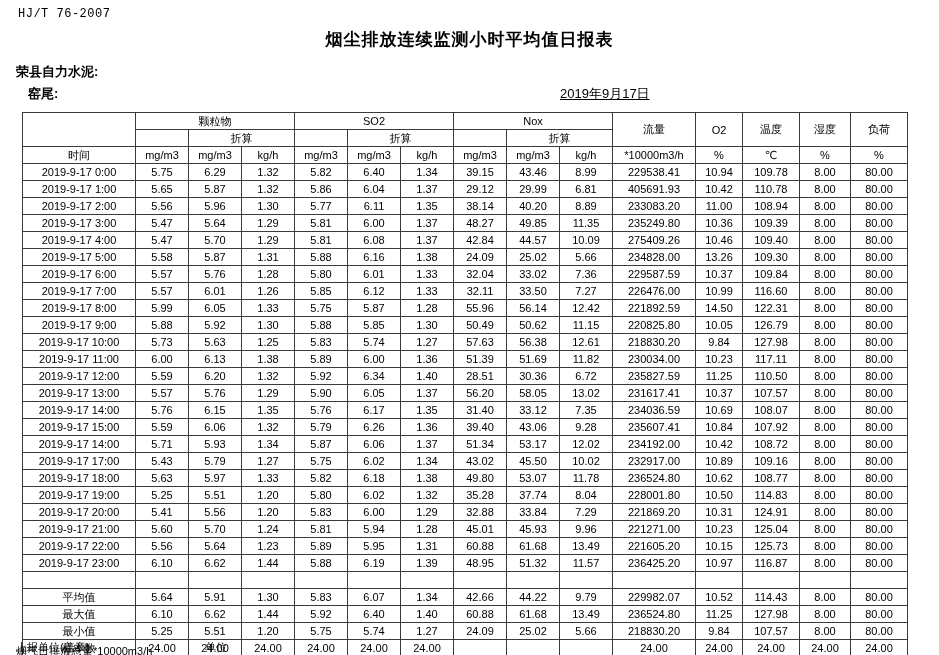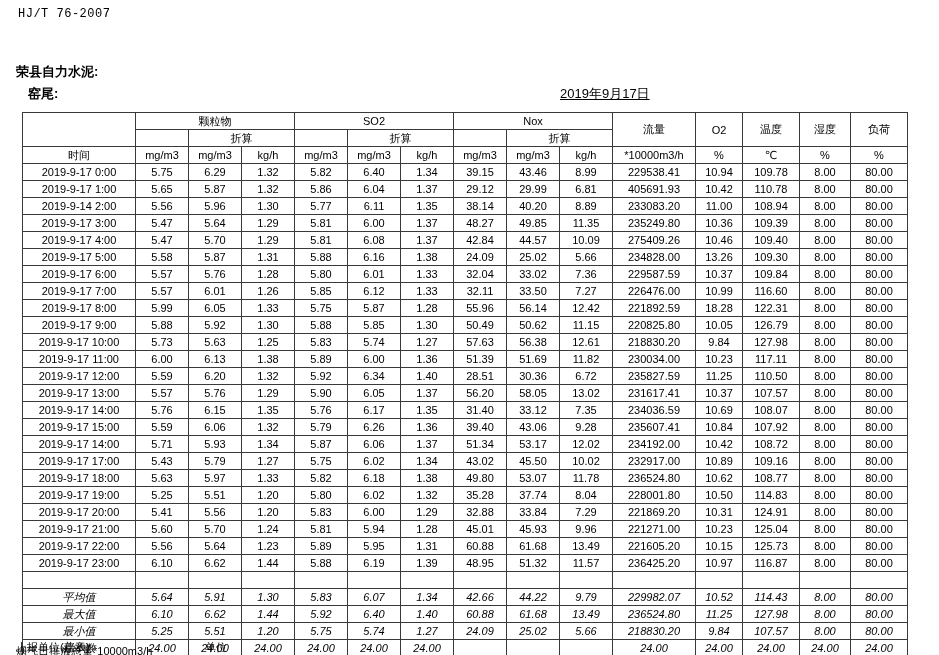--- a/index.html
+++ b/index.html
@@ -29,32 +29,33 @@
   .hdr-group td{height:17px;}
   .hdr-sub td{background:#e2f0e2;}
   td.c-time{width:112px;}
   td.c-num{width:52px;}
   td.c-flow{width:82px;}
   td.c-o2{width:46px;}
   td.c-temp{width:56px;}
   td.c-hum{width:50px;}
   td.c-load{width:56px;}
   .blankrow td{height:12px;}
-  .summary td{height:16px;font-style:italic;}
+  .summary td{height:16px;}
   .unit-row td{font-size:10px;}
   .footer-b{position:absolute;left:16px;top:644px;font-size:11px;}
   .footer-c{position:absolute;left:16px;top:640px;font-size:11px;}
   .footer-d{position:absolute;left:205px;top:640px;font-size:11px;}
 </style>
 </head>
 <body>
 
 <div class="page">
 
   <div class="std-code">HJ/T  76-2007</div>
+  <div class="title">烟尘排放连续监测小时平均值日报表</div>
   <div class="company">荣县自力水泥:</div>
   <div class="point">窑尾:</div>
   <div class="date">2019年9月17日</div>
 
   <table class="main">
     <tbody>
       <tr class="hdr-group">
         <td rowspan="2" class="c-time"></td>
         <td colspan="3">颗粒物</td>
         <td colspan="3">SO2</td>
@@ -121,21 +122,21 @@
           <td class="c-num">29.12</td>
           <td class="c-num">29.99</td>
           <td class="c-num">6.81</td>
           <td class="c-flow">405691.93</td>
           <td class="c-o2">10.42</td>
           <td class="c-temp">110.78</td>
           <td class="c-hum">8.00</td>
           <td class="c-load">80.00</td>
         </tr>
         <tr>
-          <td class="c-time">2019-9-14 2:00</td>
+          <td class="c-time">2019-9-17 2:00</td>
           <td class="c-num">5.56</td>
           <td class="c-num">5.96</td>
           <td class="c-num">1.30</td>
           <td class="c-num">5.77</td>
           <td class="c-num">6.11</td>
           <td class="c-num">1.35</td>
           <td class="c-num">38.14</td>
           <td class="c-num">40.20</td>
           <td class="c-num">8.89</td>
           <td class="c-flow">233083.20</td>
@@ -234,21 +235,21 @@
           <td class="c-num">5.99</td>
           <td class="c-num">6.05</td>
           <td class="c-num">1.33</td>
           <td class="c-num">5.75</td>
           <td class="c-num">5.87</td>
           <td class="c-num">1.28</td>
           <td class="c-num">55.96</td>
           <td class="c-num">56.14</td>
           <td class="c-num">12.42</td>
           <td class="c-flow">221892.59</td>
-          <td class="c-o2">18.28</td>
+          <td class="c-o2">14.50</td>
           <td class="c-temp">122.31</td>
           <td class="c-hum">8.00</td>
           <td class="c-load">80.00</td>
         </tr>
         <tr>
           <td class="c-time">2019-9-17 9:00</td>
           <td class="c-num">5.88</td>
           <td class="c-num">5.92</td>
           <td class="c-num">1.30</td>
           <td class="c-num">5.88</td>

